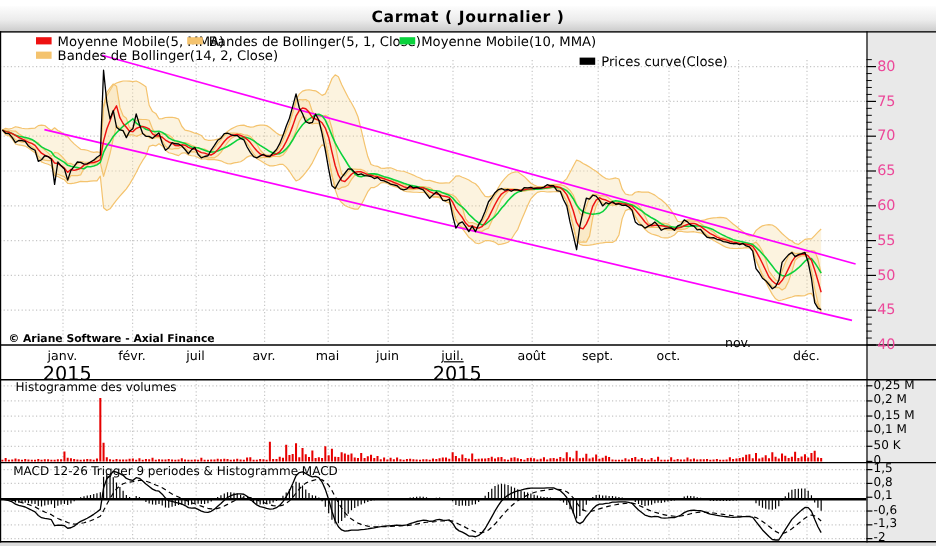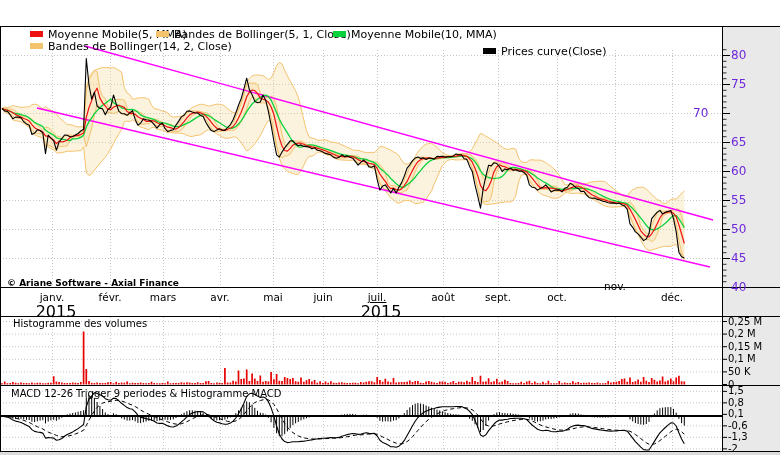--- a/index.html
+++ b/index.html
@@ -10,29 +10,32 @@
   .title{position:absolute;left:0;top:2px;width:100%;text-align:center;
          font-size:13px;font-weight:bold;color:#000;letter-spacing:0.5px;}
   .axis-panel{position:absolute;left:722px;top:27px;width:58px;height:425px;background:#e9e9e9;}
   .bottom-strip{position:absolute;left:0;top:452px;width:780px;height:3px;background:#dcdcdc;}
   svg#chart{position:absolute;left:0;top:0;}
   #overlay{position:absolute;left:0;top:0;width:780px;height:455px;pointer-events:none;}
   .legend-item{position:absolute;white-space:nowrap;font-size:11px;color:#000;}
   .swatch{display:inline-block;width:13px;height:6px;margin-right:5px;position:relative;top:-1px;}
   .pane-label{position:absolute;font-size:10px;color:#000;white-space:nowrap;}
   .copyright{position:absolute;left:7px;top:278px;font-size:9px;font-weight:bold;color:#000;white-space:nowrap;}
-  .axis-lg{position:absolute;font-size:12px;color:#6d28d9;white-space:nowrap;}
+  .axis-lg{position:absolute;font-size:12px;color:#ec4899;white-space:nowrap;}
   .axis-sm{position:absolute;font-size:10px;color:#000;white-space:nowrap;}
   .month-label{position:absolute;font-size:10.5px;color:#000;transform:translateX(-50%);white-space:nowrap;}
   .year-label{position:absolute;font-size:16px;color:#000;transform:translateX(-50%);white-space:nowrap;}
 </style>
 </head>
 <body>
 
 <div class="screen">
+  <div class="titlebar">
+    <div class="title">Carmat  ( Journalier )</div>
+  </div>
   <div class="axis-panel"></div>
   <div class="bottom-strip"></div>
 
   <svg id="chart" width="780" height="455" viewBox="0 0 780 455">
       <defs>
 <clipPath id="cpP">
           <rect x="0" y="44" width="722" height="244"></rect>
         </clipPath>
 <clipPath id="cpV">
           <rect x="0" y="317" width="722" height="68"></rect>
@@ -197,21 +200,21 @@
       <span class="swatch" style="background: rgb(244, 195, 110);"></span><span>Bandes de Bollinger(14, 2, Close)</span>
     </div>
 
     <div class="copyright">© Ariane Software - Axial Finance</div>
     <div class="pane-label" style="left:13px;top:318px">Histogramme des volumes</div>
     <div class="pane-label" style="left:11px;top:388px">MACD 12-26</div>
     <div class="pane-label" style="left:76px;top:388px">Trigger 9 periodes &amp; Histogramme MACD</div>
     <div id="gen-labels">
         <div class="axis-lg" style="left: 731px; top: 48px;">80</div>
         <div class="axis-lg" style="left: 731px; top: 77px;">75</div>
-        <div class="axis-lg" style="left: 693px; top: 106px;">70</div>
+        <div class="axis-lg" style="left: 731px; top: 106px;">70</div>
         <div class="axis-lg" style="left: 731px; top: 135px;">65</div>
         <div class="axis-lg" style="left: 731px; top: 164px;">60</div>
         <div class="axis-lg" style="left: 731px; top: 193px;">55</div>
         <div class="axis-lg" style="left: 731px; top: 222px;">50</div>
         <div class="axis-lg" style="left: 731px; top: 251px;">45</div>
         <div class="axis-lg" style="left: 731px; top: 280px;">40</div>
         <div class="axis-sm" style="left: 728px; top: 315.5px;">0,25 M</div>
         <div class="axis-sm" style="left: 728px; top: 328.1px;">0,2 M</div>
         <div class="axis-sm" style="left: 728px; top: 340.7px;">0,15 M</div>
         <div class="axis-sm" style="left: 728px; top: 353.3px;">0,1 M</div>
@@ -219,21 +222,21 @@
         <div class="axis-sm" style="left: 728px; top: 378.5px;">0</div>
         <div class="axis-sm" style="left: 728px; top: 385.355px;">1,5</div>
         <div class="axis-sm" style="left: 728px; top: 396.856px; text-align: center;">0,8</div>
         <div class="axis-sm" style="left: 728px; top: 408.357px;">0,1</div>
         <div class="axis-sm" style="left: 728px; top: 419.858px;">-0,6</div>
         <div class="axis-sm" style="left: 728px; top: 431.359px;">-1,3</div>
         <div class="axis-sm" style="left: 728px; top: 442.86px;">-2</div>
         <div class="month-label" style="left: 52px; top: 291px;">janv.</div>
         <div class="year-label" style="left: 56px; top: 302px;">2015</div>
         <div class="month-label" style="left: 110px; top: 291px;">févr.</div>
-        <div class="month-label" style="left: 163px; top: 291px;">mars</div>
+        <div class="month-label" style="left: 163px; top: 291px;">juil</div>
         <div class="month-label" style="left: 220px; top: 291px;">avr.</div>
         <div class="month-label" style="left: 273px; top: 291px;">mai</div>
         <div class="month-label" style="left: 323px; top: 291px;">juin</div>
         <div class="month-label" style="left: 377px; top: 291px; text-decoration: underline;">juil.</div>
         <div class="year-label" style="left: 381px; top: 302px;">2015</div>
         <div class="month-label" style="left: 443px; top: 291px;">août</div>
         <div class="month-label" style="left: 498px; top: 291px;">sept.</div>
         <div class="month-label" style="left: 557px; top: 291px;">oct.</div>
         <div class="month-label" style="left: 615px; top: 280px;">nov.</div>
         <div class="month-label" style="left: 672px; top: 291px;">déc.</div>

